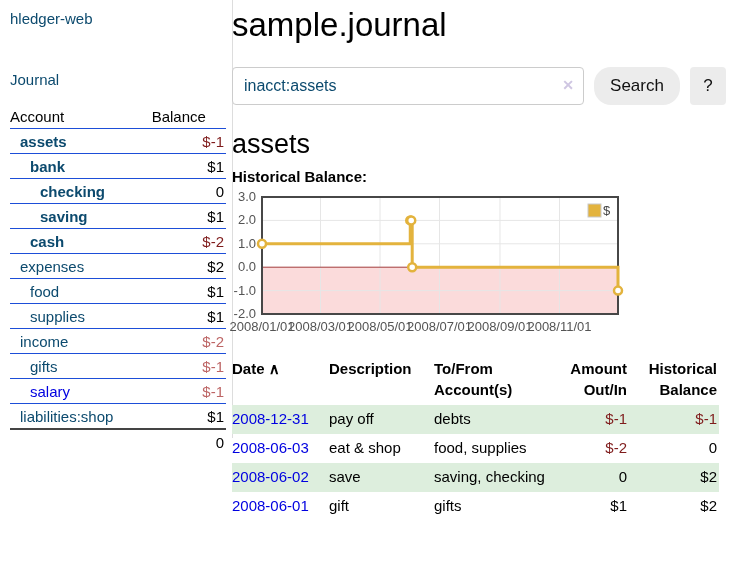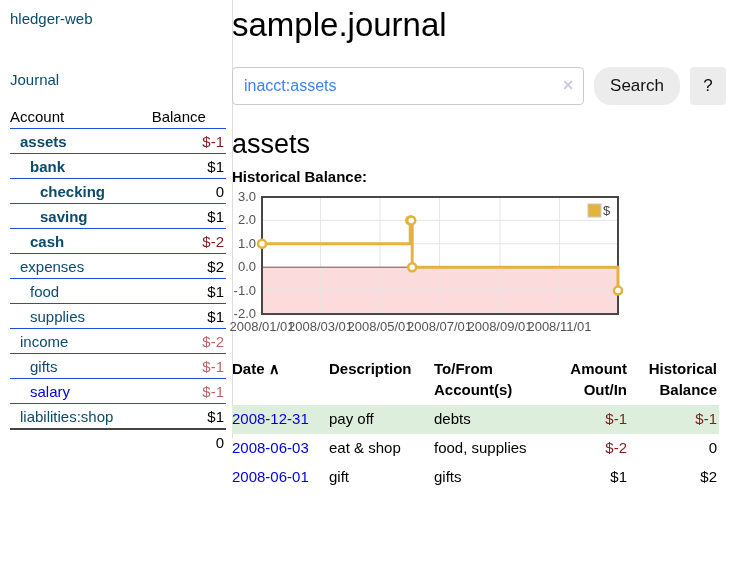--- a/index.html
+++ b/index.html
@@ -28,21 +28,21 @@
 
   
   .main { position:absolute; left:232px; top:0; width:494px; }
   h1 { font-size:33px; font-weight:normal; margin:6px 0 0; }
   h2 { font-size:27px; font-weight:normal; margin:24px 0 0; }
 
   .search-row { margin-top:23px; display:flex; align-items:center; }
   .search-wrap { position:relative; width:352px; }
   .search-wrap input { width:352px; height:38px; border:1px solid #ccc; border-radius:4px;
                        font-family:"Liberation Sans",sans-serif; font-size:16px;
-                       padding:0 30px 0 11px; color:#3b82f6; }
+                       padding:0 30px 0 11px; color:#0c4a6e; }
   .clear-x { position:absolute; right:10px; top:10px; color:#cfc6e2; font-weight:bold;
              font-size:14px; cursor:pointer; }
   .btn { margin-left:10px; height:38px; background:#ececec; border:none; border-radius:4px;
          font-family:"Liberation Sans",sans-serif; font-size:17px; color:#111; cursor:pointer; }
   .btn.search { width:86px;border-radius:17px; }
   .btn.help { width:36px; margin-left:10px; }
 
   .chart-label { margin-top:8px; font-weight:bold; font-size:15px; }
   svg.chart { margin-top:8px; display:block; overflow:visible; }
 
@@ -205,20 +205,27 @@
             <td class="c-amt r negative">$-1</td>
             <td class="c-bal r negative">$-1</td>
           </tr>
           <tr>
             <td class="c-date"><a class="date-link">2008-06-03</a></td>
             <td class="c-desc">eat &amp; shop</td>
             <td class="c-acct">food, supplies</td>
             <td class="c-amt r negative">$-2</td>
             <td class="c-bal r">0</td>
           </tr>
+          <tr class="alt">
+            <td class="c-date"><a class="date-link">2008-06-02</a></td>
+            <td class="c-desc">save</td>
+            <td class="c-acct">saving, checking</td>
+            <td class="c-amt r">0</td>
+            <td class="c-bal r">$2</td>
+          </tr>
           <tr>
             <td class="c-date"><a class="date-link">2008-06-01</a></td>
             <td class="c-desc">gift</td>
             <td class="c-acct">gifts</td>
             <td class="c-amt r">$1</td>
             <td class="c-bal r">$2</td>
           </tr>
         </tbody>
     </table>
   </main>

